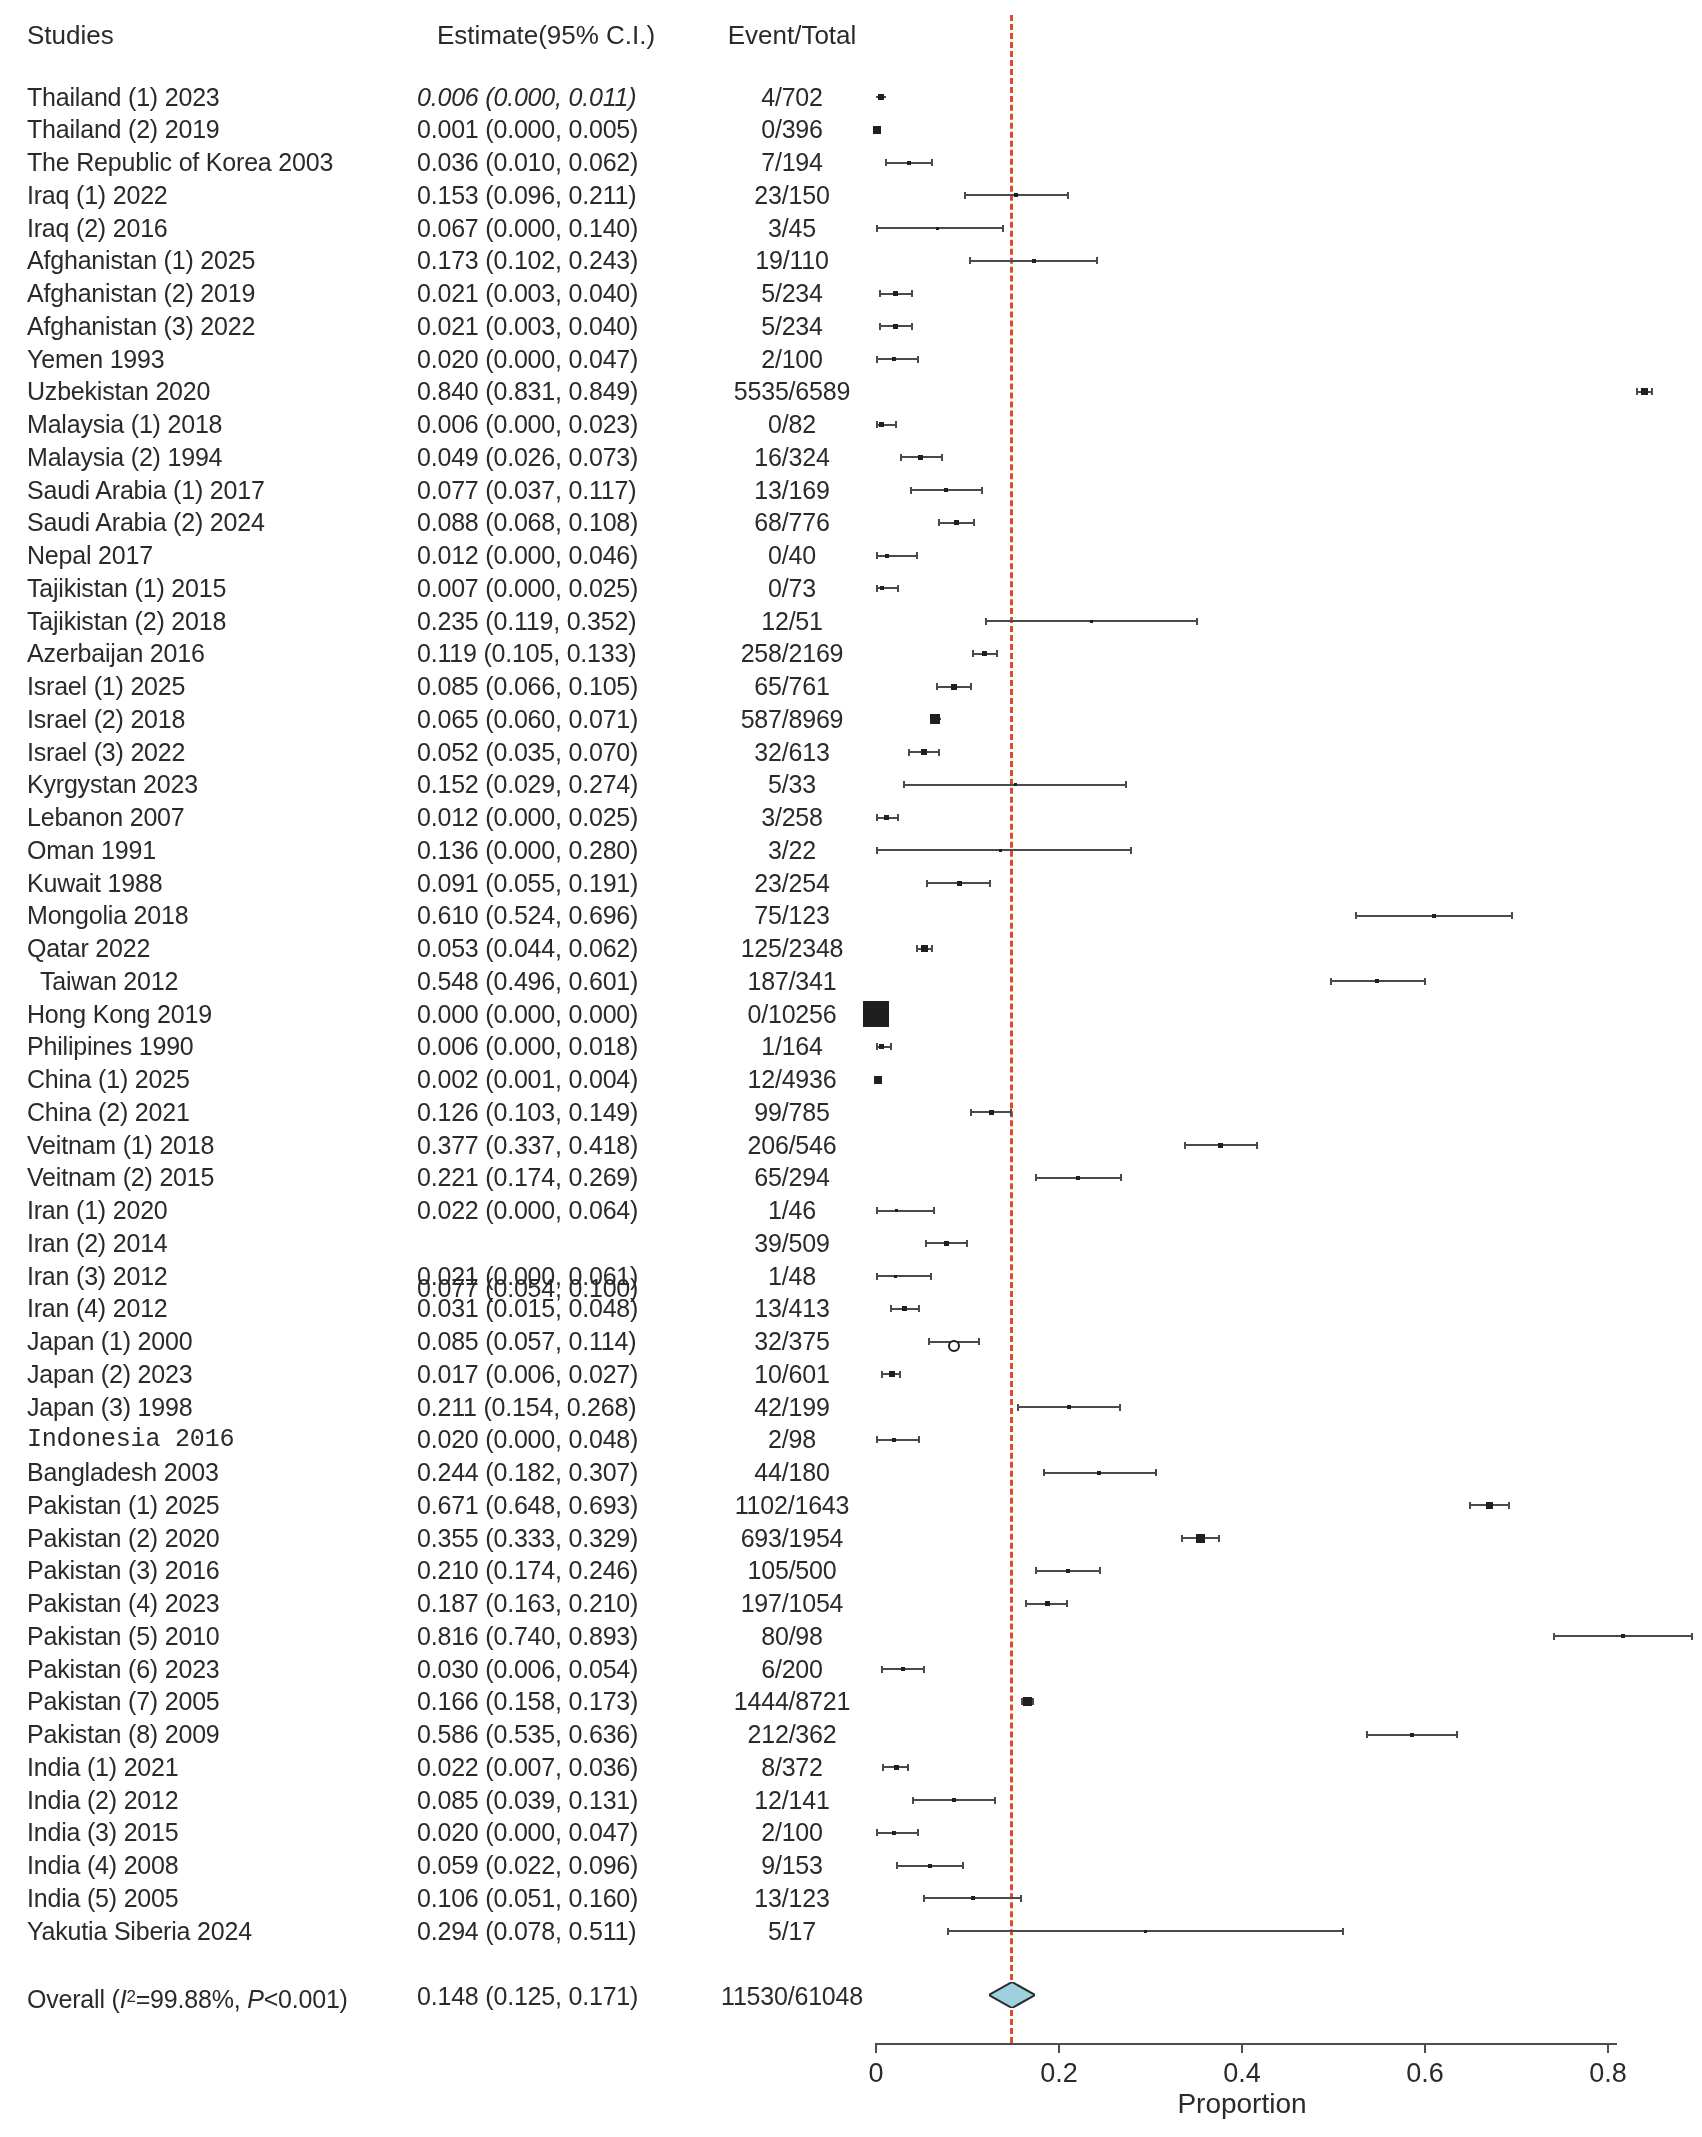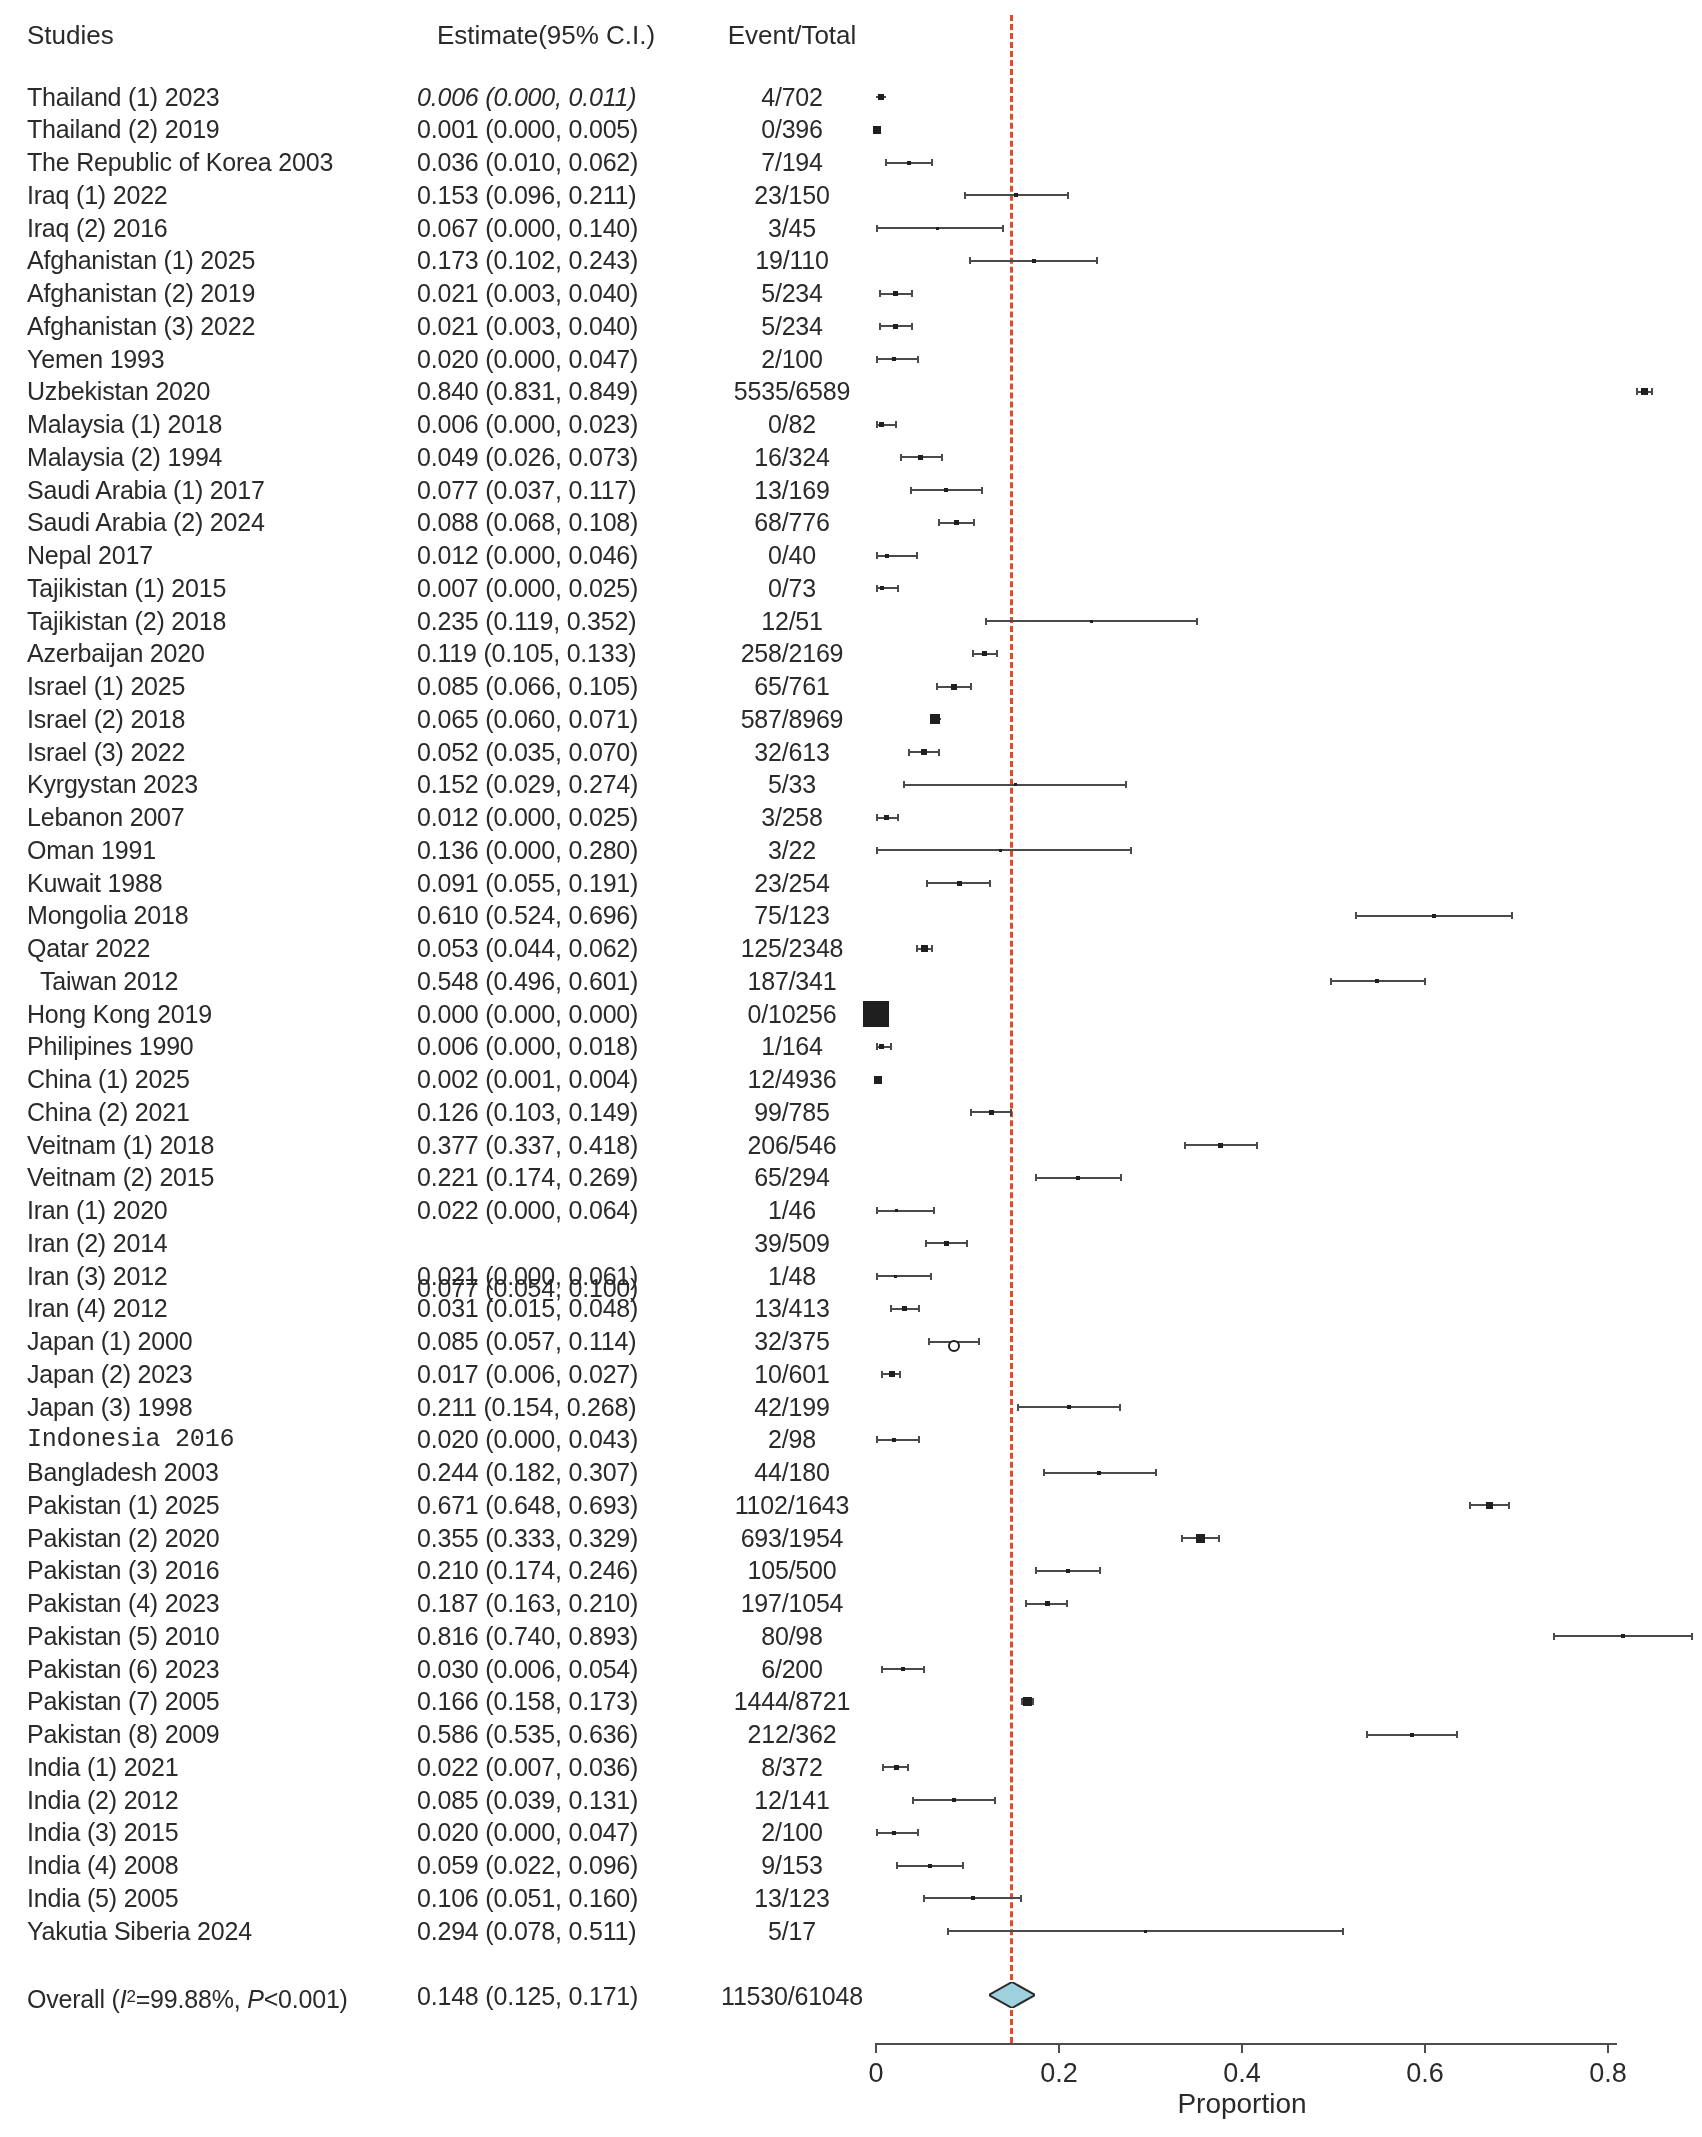--- a/index.html
+++ b/index.html
@@ -178,21 +178,21 @@
       <div class="" style="position: absolute; left: 0px; top: 0px;">
         <div class="cell" style="left: 27px; top: 604.5px;">Tajikistan (2) 2018</div>
         <div class="cell" style="left: 417px; top: 604.5px;">0.235 (0.119, 0.352)</div>
         <div class="cell center" style="left: 712px; top: 604.5px; width: 160px;">12/51</div>
         <div class="ci-line" style="left: 984.885px; top: 620px; width: 213.195px;"></div>
         <div class="ci-cap" style="left: 984.885px; top: 617.5px;"></div>
         <div class="ci-cap" style="left: 1196.08px; top: 617.5px;"></div>
         <div class="marker-square" style="left: 1089.53px; top: 619.5px; width: 3px; height: 3px;"></div>
       </div>
       <div class="" style="position: absolute; left: 0px; top: 0px;">
-        <div class="cell" style="left: 27px; top: 637.25px;">Azerbaijan 2020</div>
+        <div class="cell" style="left: 27px; top: 637.25px;">Azerbaijan 2016</div>
         <div class="cell" style="left: 417px; top: 637.25px;">0.119 (0.105, 0.133)</div>
         <div class="cell center" style="left: 712px; top: 637.25px; width: 160px;">258/2169</div>
         <div class="ci-line" style="left: 972.075px; top: 652.75px; width: 25.62px;"></div>
         <div class="ci-cap" style="left: 972.075px; top: 650.25px;"></div>
         <div class="ci-cap" style="left: 995.695px; top: 650.25px;"></div>
         <div class="marker-square" style="left: 982.385px; top: 651.25px; width: 5px; height: 5px;"></div>
       </div>
       <div class="" style="position: absolute; left: 0px; top: 0px;">
         <div class="cell" style="left: 27px; top: 670px;">Israel (1) 2025</div>
         <div class="cell" style="left: 417px; top: 670px;">0.085 (0.066, 0.105)</div>
@@ -388,21 +388,21 @@
         <div class="cell" style="left: 27px; top: 1390.5px;">Japan (3) 1998</div>
         <div class="cell" style="left: 417px; top: 1390.5px;">0.211 (0.154, 0.268)</div>
         <div class="cell center" style="left: 712px; top: 1390.5px; width: 160px;">42/199</div>
         <div class="ci-line" style="left: 1016.91px; top: 1406px; width: 104.31px;"></div>
         <div class="ci-cap" style="left: 1016.91px; top: 1403.5px;"></div>
         <div class="ci-cap" style="left: 1119.22px; top: 1403.5px;"></div>
         <div class="marker-square" style="left: 1067.07px; top: 1405px; width: 4px; height: 4px;"></div>
       </div>
       <div class="" style="position: absolute; left: 0px; top: 0px;">
         <div class="cell" style="left: 27px; top: 1423.25px; font-family: Liberation Mono, monospace;">Indonesia 2016</div>
-        <div class="cell" style="left: 417px; top: 1423.25px;">0.020 (0.000, 0.043)</div>
+        <div class="cell" style="left: 417px; top: 1423.25px;">0.020 (0.000, 0.048)</div>
         <div class="cell center" style="left: 712px; top: 1423.25px; width: 160px;">2/98</div>
         <div class="ci-line" style="left: 876px; top: 1438.75px; width: 43.92px;"></div>
         <div class="ci-cap" style="left: 876px; top: 1436.25px;"></div>
         <div class="ci-cap" style="left: 917.92px; top: 1436.25px;"></div>
         <div class="marker-square" style="left: 892.3px; top: 1437.75px; width: 4px; height: 4px;"></div>
       </div>
       <div class="" style="position: absolute; left: 0px; top: 0px;">
         <div class="cell" style="left: 27px; top: 1456px;">Bangladesh 2003</div>
         <div class="cell" style="left: 417px; top: 1456px;">0.244 (0.182, 0.307)</div>
         <div class="cell center" style="left: 712px; top: 1456px; width: 160px;">44/180</div>

